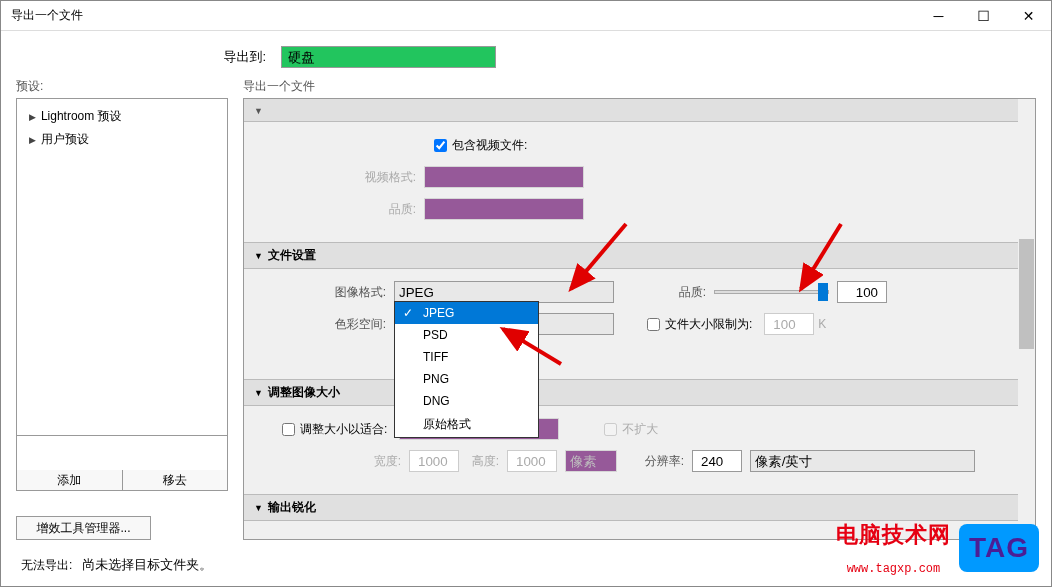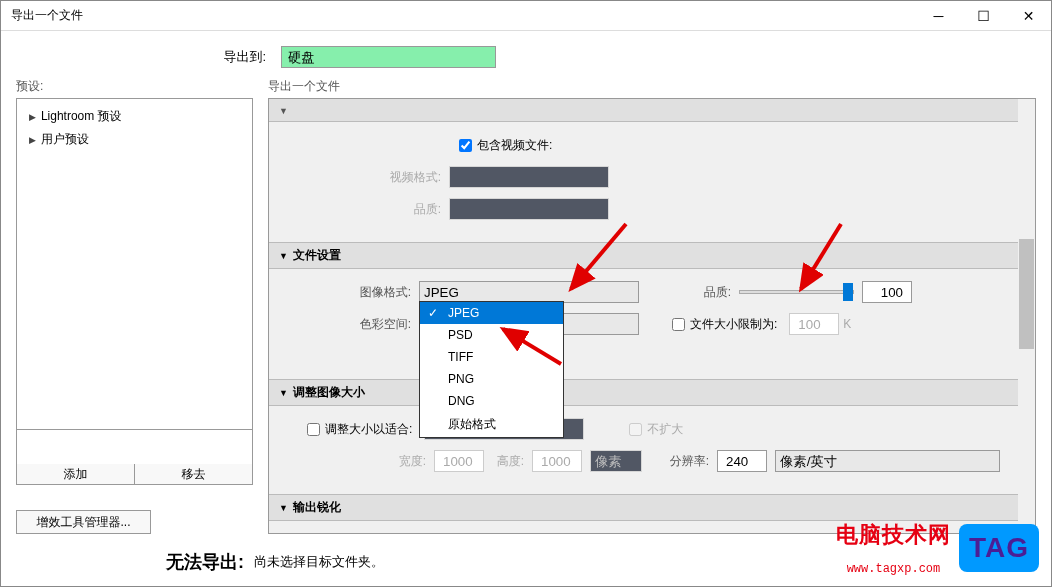--- a/index.html
+++ b/index.html
@@ -6,25 +6,25 @@
     body { font-family: "Microsoft YaHei", sans-serif; font-size: 12px; background: #f0f0f0; overflow: hidden; }
     
     .window { width: 1052px; height: 587px; background: #fff; border: 1px solid #888; display: flex; flex-direction: column; position: relative; }
     
     .titlebar { height: 30px; display: flex; align-items: center; padding: 0 0 0 10px; border-bottom: 1px solid #ddd; }
     .titlebar-title { flex: 1; font-size: 12px; }
     .titlebar-btn { width: 45px; height: 28px; display: flex; align-items: center; justify-content: center; cursor: pointer; font-size: 14px; }
     
     .export-to-row { display: flex; align-items: center; padding: 15px 20px 10px; gap: 10px; }
     .export-to-label { width: 250px; text-align: right; padding-right: 5px; font-size: 13px; }
-    .export-to-select { width: 215px; height: 22px; background: #86efac; border: 1px solid #999; padding: 0 6px; }
+    .export-to-select { width: 215px; height: 22px; background: #22c55e; border: 1px solid #999; padding: 0 6px; }
     
     .main-area { display: flex; flex: 1; padding: 0 15px 8px 15px; gap: 15px; min-height: 0; }
     
-    .left-col { width: 237px; display: flex; flex-direction: column; }
+    .left-col { width: 212px; display: flex; flex-direction: column; }
     .presets-label { font-size: 12px; color: #555; margin-bottom: 3px; }
     .presets-panel { flex: 1; background: #fff; border: 1px solid #999; padding: 6px 4px; }
     .tree-item { padding: 3px 8px; cursor: pointer; }
     .tree-item::before { content: '▶'; font-size: 9px; margin-right: 5px; color: #444; }
     .preset-buttons { display: flex; border: 1px solid #999; border-top: none; }
     .preset-btn { flex: 1; height: 20px; display: flex; align-items: center; justify-content: center; cursor: pointer; background: #f8f8f8; margin-top: 34px; }
     .preset-btn:first-child { border-right: 1px solid #999; }
     .plugin-btn { margin-top: 25px; height: 24px; width: 135px; border: 1px solid #999; background: #f8f8f8; display: flex; align-items: center; justify-content: center; cursor: pointer; }
     
     .right-col { flex: 1; display: flex; flex-direction: column; min-height: 0; }
@@ -36,37 +36,37 @@
     .section-header.partial { color: #555; }
     
     .section-body { padding: 12px 20px; background: #f0f0f0; }
     
     .form-row { display: flex; align-items: center; margin-bottom: 10px; min-height: 22px; }
     .form-label { width: 130px; text-align: right; padding-right: 8px; color: #555; font-size: 12px; }
     .form-label.disabled { color: #aaa; }
     
     .checkbox { width: 13px; height: 13px; margin-right: 5px; }
     .select-fld { height: 22px; background: #e8e8e8; border: 1px solid #999; padding: 0 4px; }
-    .select-fld.disabled { background: #0f172a; color: #aaa; border-color: #ccc; }
+    .select-fld.disabled { background: #701a75; color: #aaa; border-color: #ccc; }
     .text-input { height: 22px; border: 1px solid #999; padding: 0 8px; background: #fff; text-align: right; width: 50px; }
     .text-input.disabled { color: #aaa; border-color: #ccc; }
     
     .dropdown-open { position: absolute; background: #fff; border: 1px solid #333; z-index: 10; width: 145px; }
     .dropdown-item { padding: 4px 10px 4px 28px; cursor: pointer; position: relative; }
     .dropdown-item.selected { background: #0078d7; color: #fff; }
     .dropdown-item.selected::before { content: '✓'; position: absolute; left: 8px; color: #fff; }
     
     .slider-track { width: 115px; height: 4px; background: #ddd; border: 1px solid #aaa; position: relative; }
     .slider-thumb { position: absolute; width: 10px; height: 18px; background: #0078d7; top: -8px; }
     
     .scrollbar-v { position: absolute; right: 0; top: 0; bottom: 0; width: 17px; background: #f0f0f0; }
     .scrollbar-thumb { position: absolute; width: 15px; left: 1px; background: #c0c0c0; }
     
     .footer { display: flex; align-items: center; padding: 8px 20px 12px; gap: 10px; }
-    .footer-label { font-weight: bold; margin-left: 145px; font-size: 18px; }
+    .footer-label { font-weight: normal; font-size: 12px; }
     .footer-text { font-size: 13px; }
     
     .arrow-red { position: absolute; z-index: 20; pointer-events: none; }
     
     .watermark { position: absolute; right: 12px; bottom: 10px; display: flex; align-items: center; gap: 8px; z-index: 30; }
     .wm-text { display: flex; flex-direction: column; align-items: center; font-family: Liberation Mono, monospace; }
     .wm-cn { color: #e60012; font-weight: bold; font-size: 22px; letter-spacing: 1px; }
     .wm-url { color: #e60012; font-size: 12px; margin-top: 12px; }
     .wm-tag { background: #0099ff; color: #4c1d95; font-weight: bold; font-size: 28px; padding: 8px 10px; border-radius: 8px; letter-spacing: 1px; }
     

